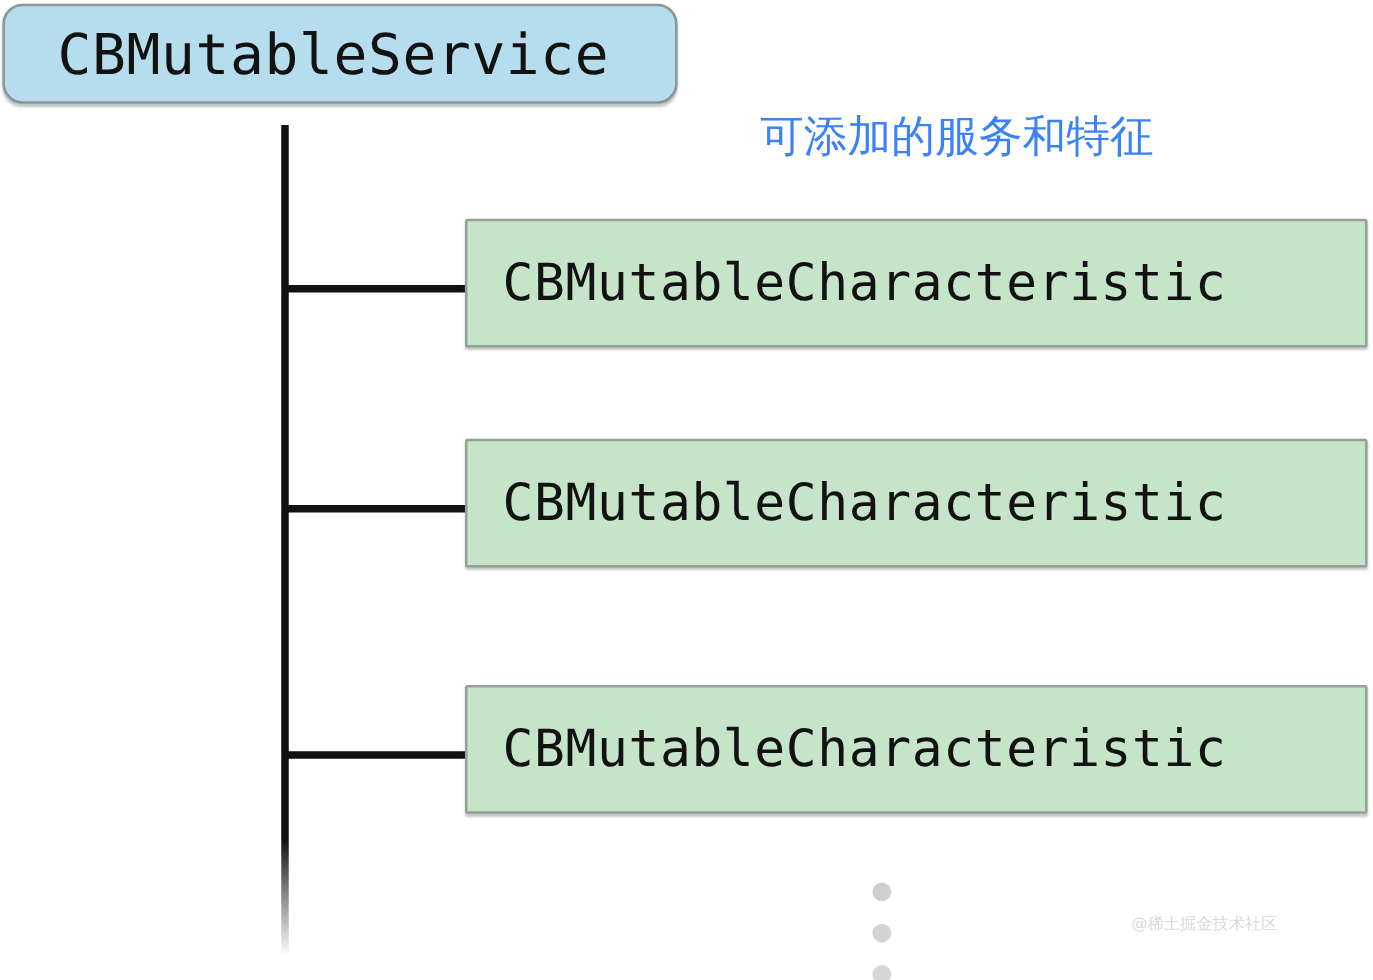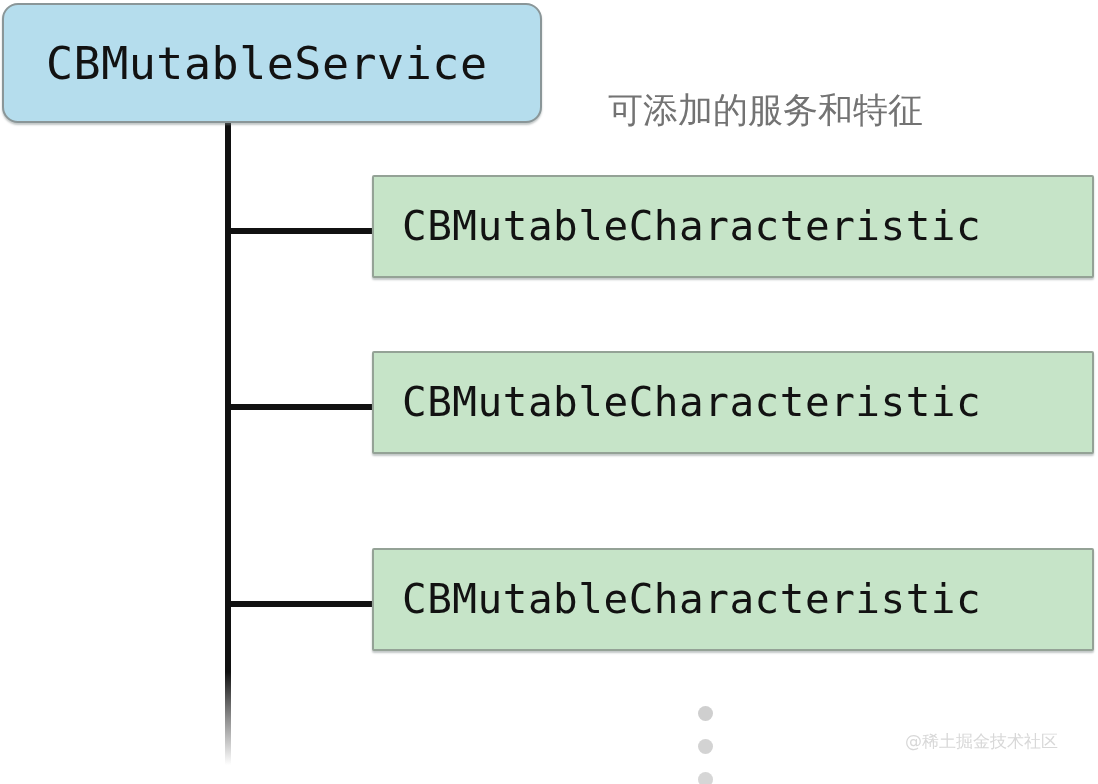--- a/index.html
+++ b/index.html
@@ -33,21 +33,21 @@
     font-family: "DejaVu Sans Mono", monospace;
     color: #121212;
     white-space: nowrap;
     letter-spacing: 0.5px;
   }
 
   .node-service {
     left: 2px;
     top: 3px;
     width: 540px;
-    height: 120px;
+    height: 80px;
     background: #b5dded;
     border-color: #8a9698;
     border-radius: 16px;
     padding-left: 42px;
   }
   .node-service .node-label {
     font-size: 45px;
     line-height: 1;
   }
 
@@ -94,21 +94,21 @@
   .branch-3 { top: 601px; }
 
   
   .annotation {
     position: absolute;
     left: 608px;
     top: 91px;
     font-family: "DejaVu Sans", sans-serif;
     font-size: 35px;
     line-height: 1.1;
-    color: #737373;
+    color: #3b82f6;
     white-space: nowrap;
     z-index: 4;
   }
 
   
   .ellipsis {
     position: absolute;
     left: 698px;
     top: 706px;
     width: 16px;
@@ -126,21 +126,21 @@
   .ellipsis .dot-1 { top: 0px; }
   .ellipsis .dot-2 { top: 33px; opacity: 0.92; }
   .ellipsis .dot-3 { top: 66px; opacity: 0.85; }
 
   
   .watermark {
     position: absolute;
     left: 905px;
     top: 730px;
     font-family: "DejaVu Sans", sans-serif;
-    font-size: 17px;
+    font-size: 13px;
     color: #d8d8d8;
     white-space: nowrap;
     z-index: 4;
   }
 </style>
 </head>
 <body>
 
 <div id="canvas">
 

